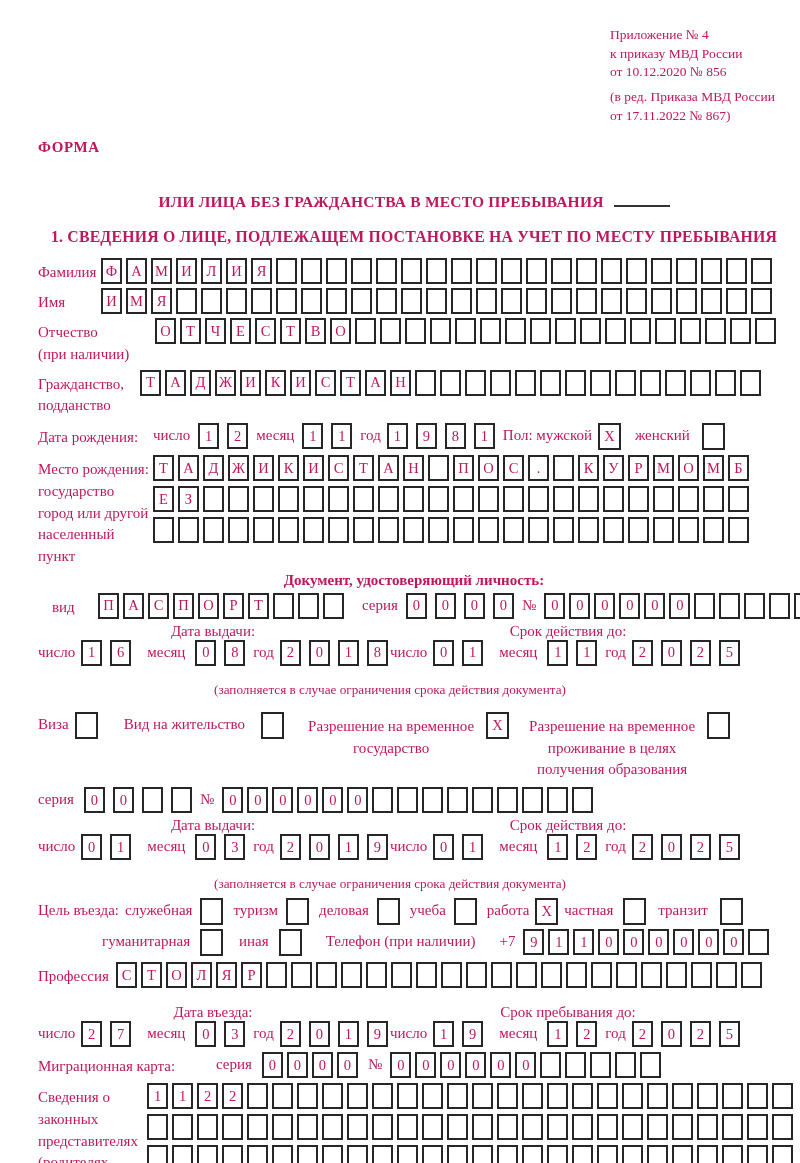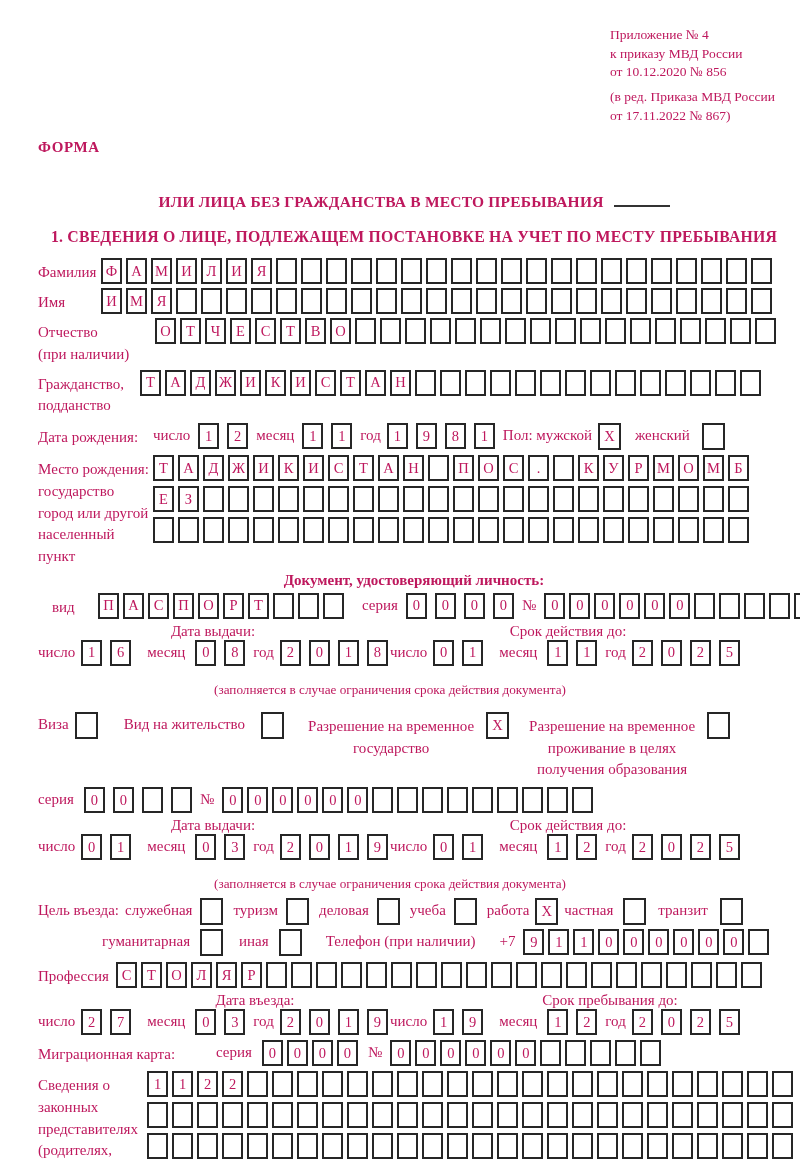--- a/index.html
+++ b/index.html
@@ -585,21 +585,21 @@
         <span class="cell"></span>
         <span class="cell"></span>
         <span class="cell"></span>
         <span class="cell"></span>
         <span class="cell"></span>
         <span class="cell"></span>
         <span class="cell"></span>
       </div>
   </div>
 
-  <div class="dhdr" style="margin-top:4px;justify-content:flex-end;">
+  <div class="dhdr" style="margin-top:16px;">
     <span class="dh1">Дата въезда:</span>
     <span class="dh2">Срок пребывания до:</span>
   </div>
   <div class="row">
     <div class="dgrp dgrp-l">
       <span class="dlbl">число</span>
       <span class="boxes dg ml6">
           <span class="cell">2</span>
           <span class="cell">7</span>
         </span>

